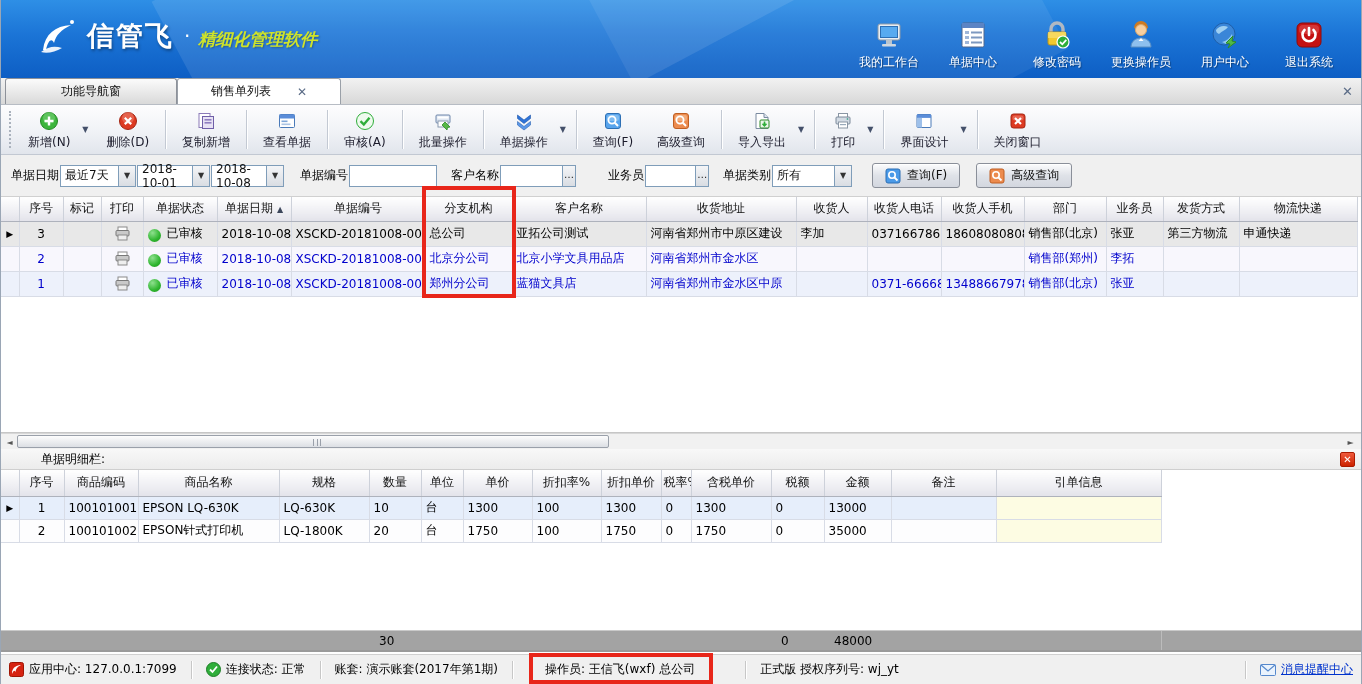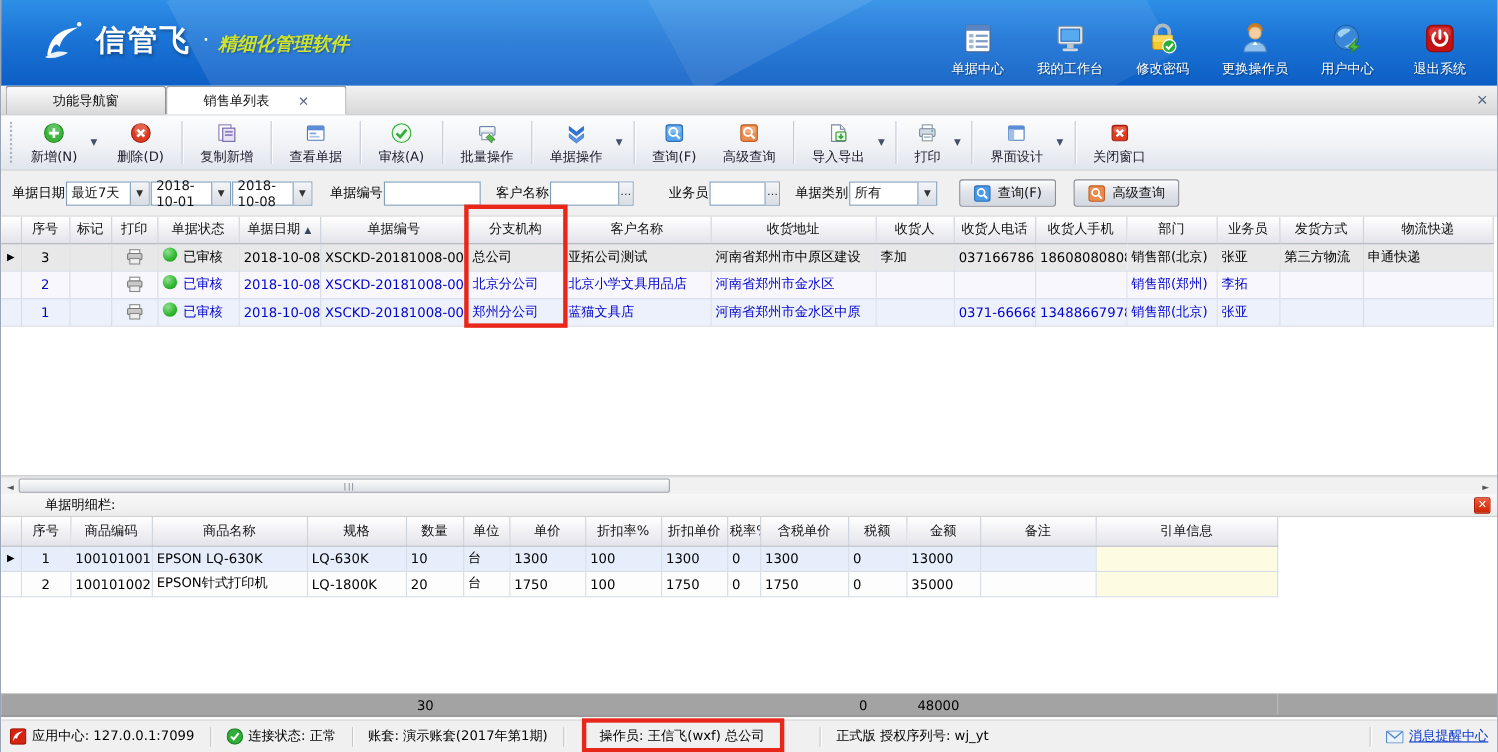--- a/index.html
+++ b/index.html
@@ -17,21 +17,21 @@
   .brand-dot { color:#fff; font-size:20px; margin:0 8px 0 10px; }
   .brand-slogan { color:#cfe32a; font-size:17px; font-weight:bold; font-style:italic; text-shadow:1px 1px 2px rgba(0,0,0,.3); padding-top:6px; }
   .top-nav { position:absolute; right:10px; top:18px; display:flex; }
   .nav-item { width:84px; display:flex; flex-direction:column; align-items:center; cursor:pointer; }
   .nav-item .ni-icon { height:32px; display:flex; align-items:flex-end; }
   .nav-item .ni-label { color:#fff; font-size:12px; margin-top:4px; text-shadow:1px 1px 1px rgba(0,0,0,.4); white-space:nowrap; }
 
   
   .tab-strip { position:relative; height:27px; background:linear-gradient(180deg,#f2f2f2,#d8d8d8); border-bottom:1px solid #b7bcc4; display:flex; align-items:flex-end; }
   .tab { height:26px; display:flex; align-items:center; justify-content:center; font-size:12px; border:1px solid #8d9199; border-bottom:none; border-radius:3px 3px 0 0; cursor:pointer; }
-  .tab.inactive { width:146px; margin-left:4px; background:linear-gradient(180deg,#fbfbfb,#d9d9d9); }
+  .tab.inactive { width:172px; margin-left:4px; background:linear-gradient(180deg,#fbfbfb,#d9d9d9); }
   .tab.active { width:164px; background:#fff; border-color:#9aa0a8; position:relative; z-index:2; }
   .tab .tab-close { margin-left:26px; color:#5a6b86; font-size:12px; cursor:pointer; }
   .strip-close { position:absolute; right:8px; top:6px; color:#5a6b86; font-size:13px; cursor:pointer; }
 
   
   .toolbar { position:relative; height:50px; background:linear-gradient(180deg,#fdfdfe 0%,#f0f2f6 55%,#e1e5ec 100%); border-bottom:1px solid #c2c8d2; display:flex; align-items:stretch; padding-left:8px; }
   .tb-grip { width:5px; margin:6px 2px 6px 0; border-left:2px dotted #aab2bd; }
   .tb-btn { display:flex; flex-direction:column; align-items:center; justify-content:center; padding:3px 12px 2px; cursor:pointer; white-space:nowrap; }
   .tb-btn .tb-icon { height:22px; display:flex; align-items:center; }
   .tb-btn .tb-label { font-size:12px; color:#1a1a2a; margin-top:2px; }
@@ -53,21 +53,21 @@
   
   .grid-wrap { position:relative; height:236px; background:#fff; z-index:4; border-bottom:1px solid #c6c6c6; }
   table.grid { border-collapse:collapse; table-layout:fixed; font-size:12px; }
   table.grid th { background:linear-gradient(180deg,#ffffff,#ececf1 70%,#e3e3ea); border-right:1px solid #cdd1da; border-bottom:1px solid #aeb2bc; font-weight:normal; height:24px; padding:0 2px; white-space:nowrap; overflow:hidden; }
   table.grid td { border-right:1px solid #d8dce6; border-bottom:1px solid #d8dce6; height:25px; padding:0 4px; white-space:nowrap; overflow:hidden; }
   td.sel-col,th.sel-col { background:linear-gradient(90deg,#f4f4f7,#e6e6ec); border-right:1px solid #b6bac4; text-align:center; padding:0; color:#333; font-size:9px; }
   tr.row-sel td { background:#e8e8e8; color:#000; }
   tr.row-a td { background:#f8f7fd; color:#0000cc; }
   tr.row-b td { background:#edf1fb; color:#0000cc; }
   td.c { text-align:center; }
-  .status-cell { display:flex; align-items:flex-start; }
+  .status-cell { display:flex; align-items:flex-end; }
   .dot { width:13px; height:13px; border-radius:50%; background:radial-gradient(circle at 35% 30%,#8fe08f,#2eb52e 60%,#1d8f1d); margin-right:6px; flex:0 0 auto; }
   .sort-asc { font-size:8px; color:#3c465a; margin-left:4px; }
   .prn { display:block; margin:0 auto; }
 
   .hscroll { height:16px; background:#f1f1f1; border-top:1px solid #d7d7d7; position:relative; }
   .hs-arrow { position:absolute; top:2px; width:13px; height:12px; display:flex; align-items:center; justify-content:center; color:#555; font-size:8px; cursor:pointer; }
   .hs-left { left:2px; } .hs-right { right:4px; }
   .hs-thumb { position:absolute; left:16px; top:1px; width:592px; height:13px; border:1px solid #9aa0aa; border-radius:2px; background:linear-gradient(180deg,#fdfdfd,#dcdfe4); cursor:pointer; }
   .hs-grip { position:absolute; left:50%; top:3px; width:8px; height:7px; border-left:1px solid #9aa0aa; border-right:1px solid #9aa0aa; }
   .hs-grip::after { content:""; position:absolute; left:3px; top:0; bottom:0; border-left:1px solid #9aa0aa; }
@@ -113,45 +113,45 @@
       <svg class="brand-logo" viewBox="0 0 44 40">
         <path d="M8 34 C10 18 20 10 36 9 C26 14 21 19 19 27 C17 22 13 24 11 34 Z" fill="#ffffff"></path>
         <path d="M6 36 C14 30 20 30 27 32 C20 36 12 38 6 36 Z" fill="#ffffff" opacity="0.9"></path>
         <circle cx="37" cy="6" r="2" fill="#ffffff"></circle>
       </svg>
       <span class="brand-name">信管飞</span>
       <span class="brand-dot">·</span>
       <span class="brand-slogan">精细化管理软件</span>
     </div>
     <div class="top-nav" id="topNav">
+        <div class="nav-item">
+          <span class="ni-icon">
+            <svg width="30" height="30" viewBox="0 0 30 30">
+              <rect x="4" y="4" width="22" height="16" rx="2" fill="#e8eef4" stroke="#8d9aa8"></rect>
+              <rect x="6.5" y="6.5" width="17" height="11" fill="#57aaf0" stroke="#2d6fb4"></rect>
+              <rect x="12" y="20" width="6" height="4" fill="#b9c4ce"></rect>
+              <rect x="8" y="24" width="14" height="2.5" rx="1" fill="#cfd8e0"></rect>
+            </svg>
+          </span>
+          <span class="ni-label">我的工作台</span>
+        </div>
         <div class="nav-item">
           <span class="ni-icon">
             <svg width="30" height="30" viewBox="0 0 30 30">
               <rect x="4" y="3" width="22" height="24" rx="1.5" fill="#fff" stroke="#51668c"></rect>
               <rect x="4" y="3" width="22" height="5" fill="#5b84c4"></rect>
               <rect x="7" y="11" width="4" height="3" fill="#9fb6d8"></rect>
               <rect x="13" y="11.5" width="11" height="2" fill="#7e99c0"></rect>
               <rect x="7" y="16" width="4" height="3" fill="#9fb6d8"></rect>
               <rect x="13" y="16.5" width="11" height="2" fill="#7e99c0"></rect>
               <rect x="7" y="21" width="4" height="3" fill="#9fb6d8"></rect>
               <rect x="13" y="21.5" width="11" height="2" fill="#7e99c0"></rect>
             </svg>
           </span>
           <span class="ni-label">单据中心</span>
-        </div>
-        <div class="nav-item">
-          <span class="ni-icon">
-            <svg width="30" height="30" viewBox="0 0 30 30">
-              <rect x="4" y="4" width="22" height="16" rx="2" fill="#e8eef4" stroke="#8d9aa8"></rect>
-              <rect x="6.5" y="6.5" width="17" height="11" fill="#57aaf0" stroke="#2d6fb4"></rect>
-              <rect x="12" y="20" width="6" height="4" fill="#b9c4ce"></rect>
-              <rect x="8" y="24" width="14" height="2.5" rx="1" fill="#cfd8e0"></rect>
-            </svg>
-          </span>
-          <span class="ni-label">我的工作台</span>
         </div>
         <div class="nav-item">
           <span class="ni-icon">
             <svg width="30" height="30" viewBox="0 0 30 30">
               <path d="M9 13 v-4 a6 6 0 0 1 12 0 v4" fill="none" stroke="#b0b8c2" stroke-width="3.4"></path>
               <rect x="6" y="12" width="18" height="13" rx="2" fill="#f2c92e" stroke="#b8921a"></rect>
               <rect x="6" y="12" width="18" height="6" fill="#f8dd6a" opacity=".8"></rect>
               <circle cx="21" cy="22" r="6" fill="#2fae3a" stroke="#fff" stroke-width="1.2"></circle>
               <path d="M18 22 L20.3 24.3 L24.3 19.8" fill="none" stroke="#fff" stroke-width="1.8"></path>
             </svg>

